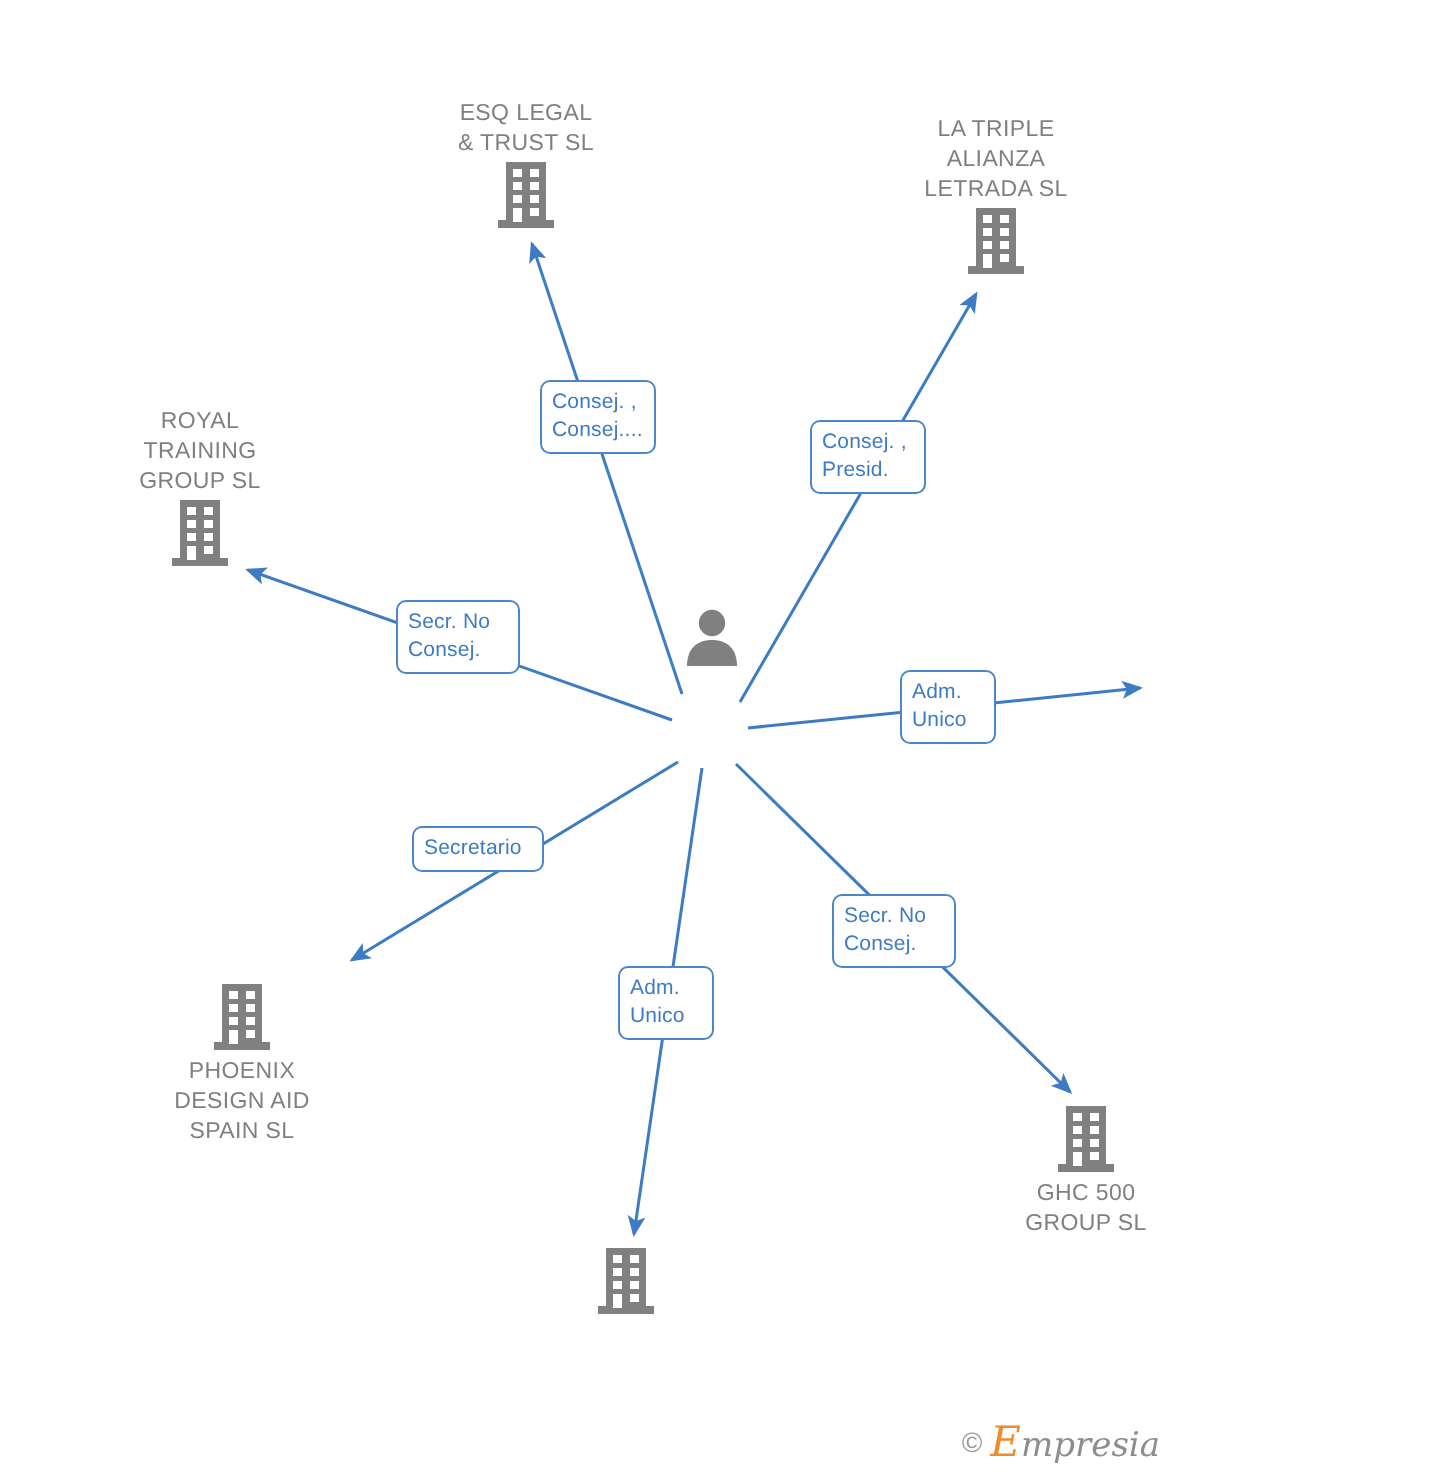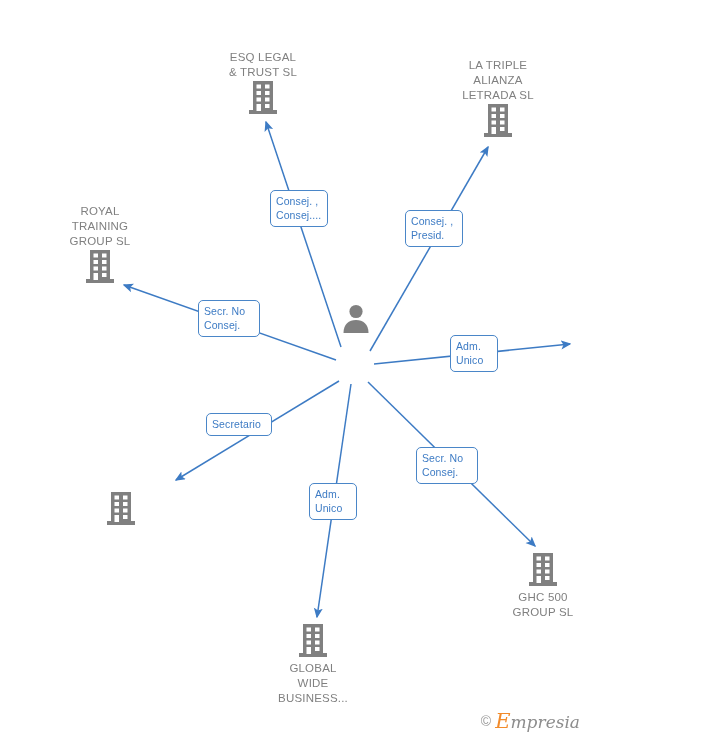--- a/index.html
+++ b/index.html
@@ -191,39 +191,39 @@
             <rect x="10.5" y="4.5" width="4.5" height="4" fill="#ffffff"></rect>
             <rect x="19" y="4.5" width="4.5" height="4" fill="#ffffff"></rect>
             <rect x="10.5" y="11" width="4.5" height="4" fill="#ffffff"></rect>
             <rect x="19" y="11" width="4.5" height="4" fill="#ffffff"></rect>
             <rect x="10.5" y="17.5" width="4.5" height="4" fill="#ffffff"></rect>
             <rect x="19" y="17.5" width="4.5" height="4" fill="#ffffff"></rect>
             <rect x="10.5" y="24" width="4.5" height="7" fill="#ffffff"></rect>
             <rect x="19" y="24" width="4.5" height="4" fill="#ffffff"></rect>
           </svg>
         </div>
+        <span class="node-label below">PHOENIX
+DESIGN AID
+SPAIN  SL</span>
       </div>
       <div class="node" style="left: 313px; top: 623px;">
         <div>
           <svg class="node-icon" viewBox="0 0 34 36" xmlns="http://www.w3.org/2000/svg" aria-hidden="true">
             <rect x="7" y="1" width="20" height="31" fill="#808080"></rect>
             <rect x="3" y="30" width="28" height="4" fill="#808080"></rect>
             <rect x="10.5" y="4.5" width="4.5" height="4" fill="#ffffff"></rect>
             <rect x="19" y="4.5" width="4.5" height="4" fill="#ffffff"></rect>
             <rect x="10.5" y="11" width="4.5" height="4" fill="#ffffff"></rect>
             <rect x="19" y="11" width="4.5" height="4" fill="#ffffff"></rect>
             <rect x="10.5" y="17.5" width="4.5" height="4" fill="#ffffff"></rect>
             <rect x="19" y="17.5" width="4.5" height="4" fill="#ffffff"></rect>
             <rect x="10.5" y="24" width="4.5" height="7" fill="#ffffff"></rect>
             <rect x="19" y="24" width="4.5" height="4" fill="#ffffff"></rect>
           </svg>
         </div>
-        <span class="node-label below">GLOBAL
-WIDE
-BUSINESS...</span>
       </div>
       <div class="node" style="left: 543px; top: 552px;">
         <div>
           <svg class="node-icon" viewBox="0 0 34 36" xmlns="http://www.w3.org/2000/svg" aria-hidden="true">
             <rect x="7" y="1" width="20" height="31" fill="#808080"></rect>
             <rect x="3" y="30" width="28" height="4" fill="#808080"></rect>
             <rect x="10.5" y="4.5" width="4.5" height="4" fill="#ffffff"></rect>
             <rect x="19" y="4.5" width="4.5" height="4" fill="#ffffff"></rect>
             <rect x="10.5" y="11" width="4.5" height="4" fill="#ffffff"></rect>
             <rect x="19" y="11" width="4.5" height="4" fill="#ffffff"></rect>

